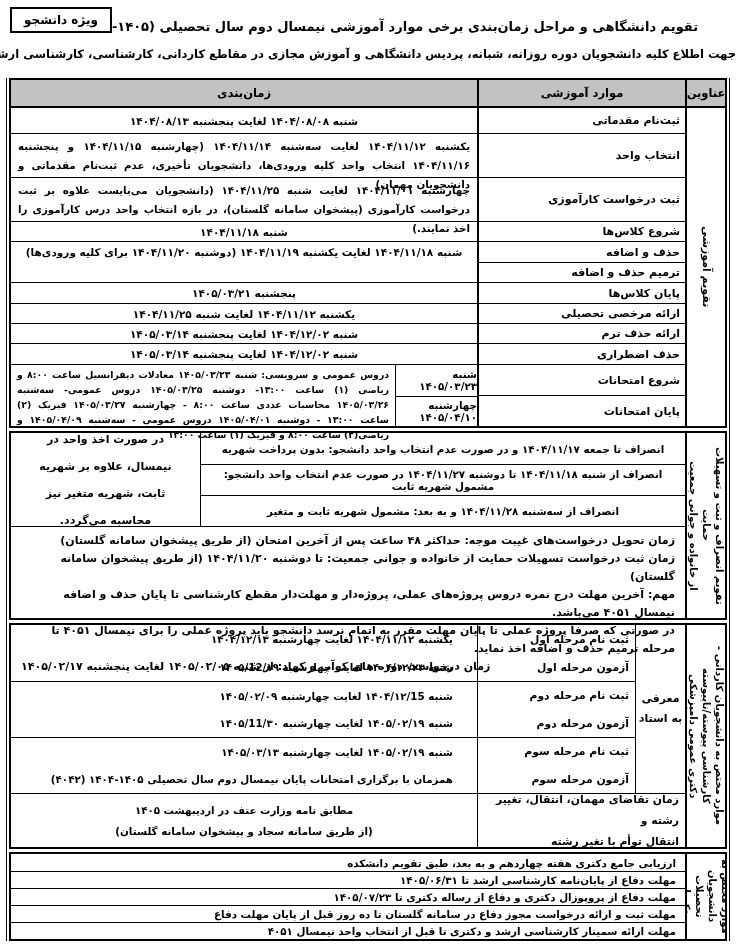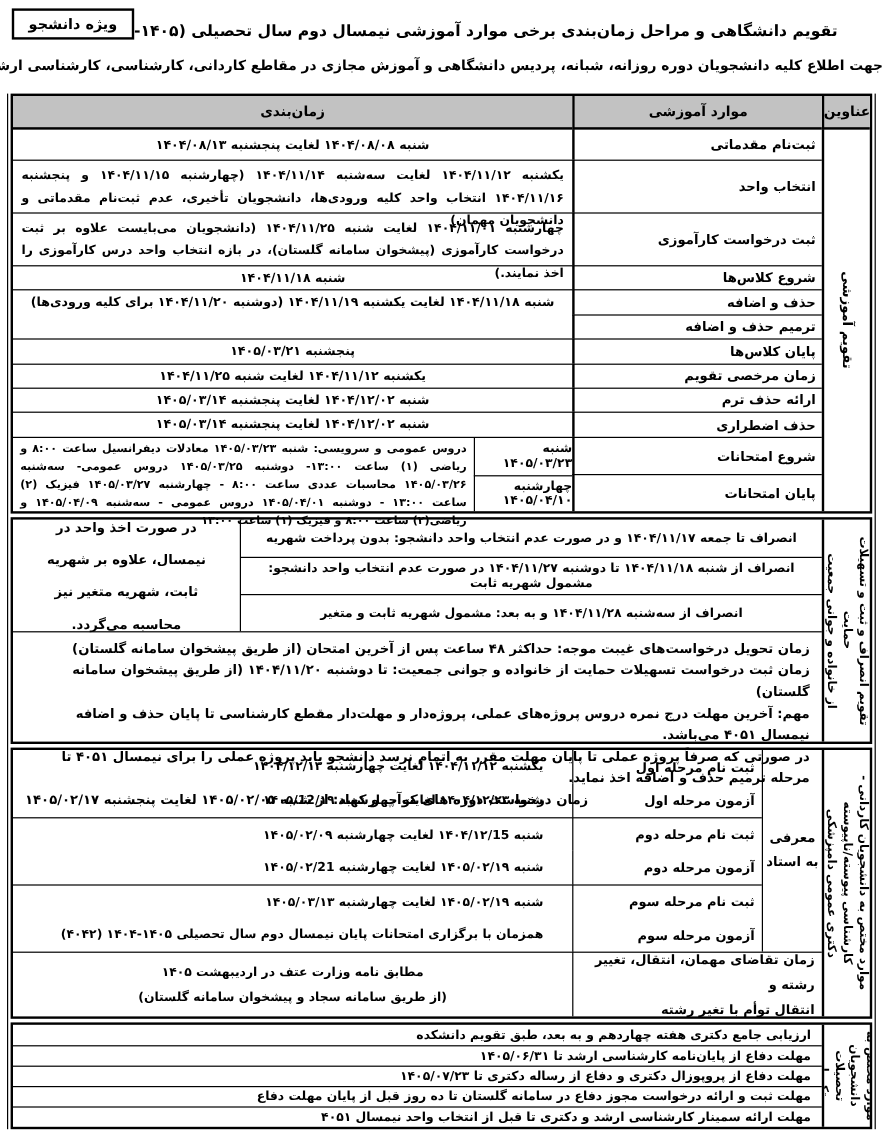--- a/index.html
+++ b/index.html
@@ -99,21 +99,21 @@
     <div class="cell timing bt1" style="grid-column:3;grid-row:5">شنبه ۱۴۰۴/۱۱/۱۸</div>
 
     <div class="cell item bl2 bt1" style="grid-column:2;grid-row:6">حذف و اضافه</div>
     <div class="cell timing bt1" style="grid-column:3;grid-row:6">شنبه ۱۴۰۴/۱۱/۱۸ لغایت یکشنبه ۱۴۰۴/۱۱/۱۹ (دوشنبه ۱۴۰۴/۱۱/۲۰ برای کلیه ورودی‌ها)</div>
 
     <div class="cell item bl2 bt1" style="grid-column:2;grid-row:7">ترمیم حذف و اضافه</div>
 
     <div class="cell item bl2 bt1" style="grid-column:2;grid-row:8">پایان کلاس‌ها</div>
     <div class="cell timing bt1" style="grid-column:3;grid-row:8">پنجشنبه ۱۴۰۵/۰۳/۲۱</div>
 
-    <div class="cell item bl2 bt1" style="grid-column:2;grid-row:9">زمان مرخصی تقویم</div>
+    <div class="cell item bl2 bt1" style="grid-column:2;grid-row:9">ارائه مرخصی تحصیلی</div>
     <div class="cell timing bt1" style="grid-column:3;grid-row:9">یکشنبه ۱۴۰۴/۱۱/۱۲ لغایت شنبه ۱۴۰۴/۱۱/۲۵</div>
 
     <div class="cell item bl2 bt1" style="grid-column:2;grid-row:10">ارائه حذف ترم</div>
     <div class="cell timing bt1" style="grid-column:3;grid-row:10">شنبه ۱۴۰۴/۱۲/۰۲ لغایت پنجشنبه ۱۴۰۵/۰۳/۱۴</div>
 
     <div class="cell item bl2 bt1" style="grid-column:2;grid-row:11">حذف اضطراری</div>
     <div class="cell timing bt1" style="grid-column:3;grid-row:11">شنبه ۱۴۰۴/۱۲/۰۲ لغایت پنجشنبه ۱۴۰۵/۰۳/۱۴</div>
 
     <div class="cell item bl2 bt1" style="grid-column:2;grid-row:12">شروع امتحانات</div>
     <div class="cell item bl2 bt1" style="grid-column:2;grid-row:13">پایان امتحانات</div>
@@ -160,21 +160,21 @@
     <div class="s3-intro bl1" style="grid-column:2;grid-row:1/7">معرفی به استاد</div>
 
     <div class="s3-stage bl1" style="grid-column:3;grid-row:1">ثبت نام مرحله اول</div>
     <div class="s3-date" style="grid-column:4;grid-row:1">یکشنبه ۱۴۰۴/۱۱/۱۲ لغایت چهارشنبه ۱۴۰۴/۱۲/۱۳</div>
     <div class="s3-stage bl1" style="grid-column:3;grid-row:2">آزمون مرحله اول</div>
     <div class="s3-date" style="grid-column:4;grid-row:2">شنبه ۱۴۰۴/۱۲/۲۳ لغایت چهارشنبه ۱۴۰۵/12/۱۹</div>
 
     <div class="s3-stage bl1 bt1" style="grid-column:3;grid-row:3">ثبت نام مرحله دوم</div>
     <div class="s3-date bt1" style="grid-column:4;grid-row:3">شنبه ۱۴۰۴/۱۲/15 لغایت چهارشنبه ۱۴۰۵/۰۲/۰۹</div>
     <div class="s3-stage bl1" style="grid-column:3;grid-row:4">آزمون مرحله دوم</div>
-    <div class="s3-date" style="grid-column:4;grid-row:4">شنبه ۱۴۰۵/۰۲/۱۹ لغایت چهارشنبه ۱۴۰۵/۰۲/21</div>
+    <div class="s3-date" style="grid-column:4;grid-row:4">شنبه ۱۴۰۵/۰۲/۱۹ لغایت چهارشنبه ۱۴۰۵/11/۳۰</div>
 
     <div class="s3-stage bl1 bt1" style="grid-column:3;grid-row:5">ثبت نام مرحله سوم</div>
     <div class="s3-date bt1" style="grid-column:4;grid-row:5">شنبه ۱۴۰۵/۰۲/۱۹ لغایت چهارشنبه ۱۴۰۵/۰۳/۱۳</div>
     <div class="s3-stage bl1" style="grid-column:3;grid-row:6">آزمون مرحله سوم</div>
     <div class="s3-date" style="grid-column:4;grid-row:6">همزمان با برگزاری امتحانات پایان نیمسال دوم سال تحصیلی ۱۴۰۵-۱۴۰۴ (۴۰۴۲)</div>
 
     <div class="s3-last-item bl1 bt1" style="grid-column:2/4;grid-row:7">
       <div>زمان تقاضای مهمان، انتقال، تغییر رشته و</div>
       <div>انتقال توأم با تغیر رشته</div>
     </div>

